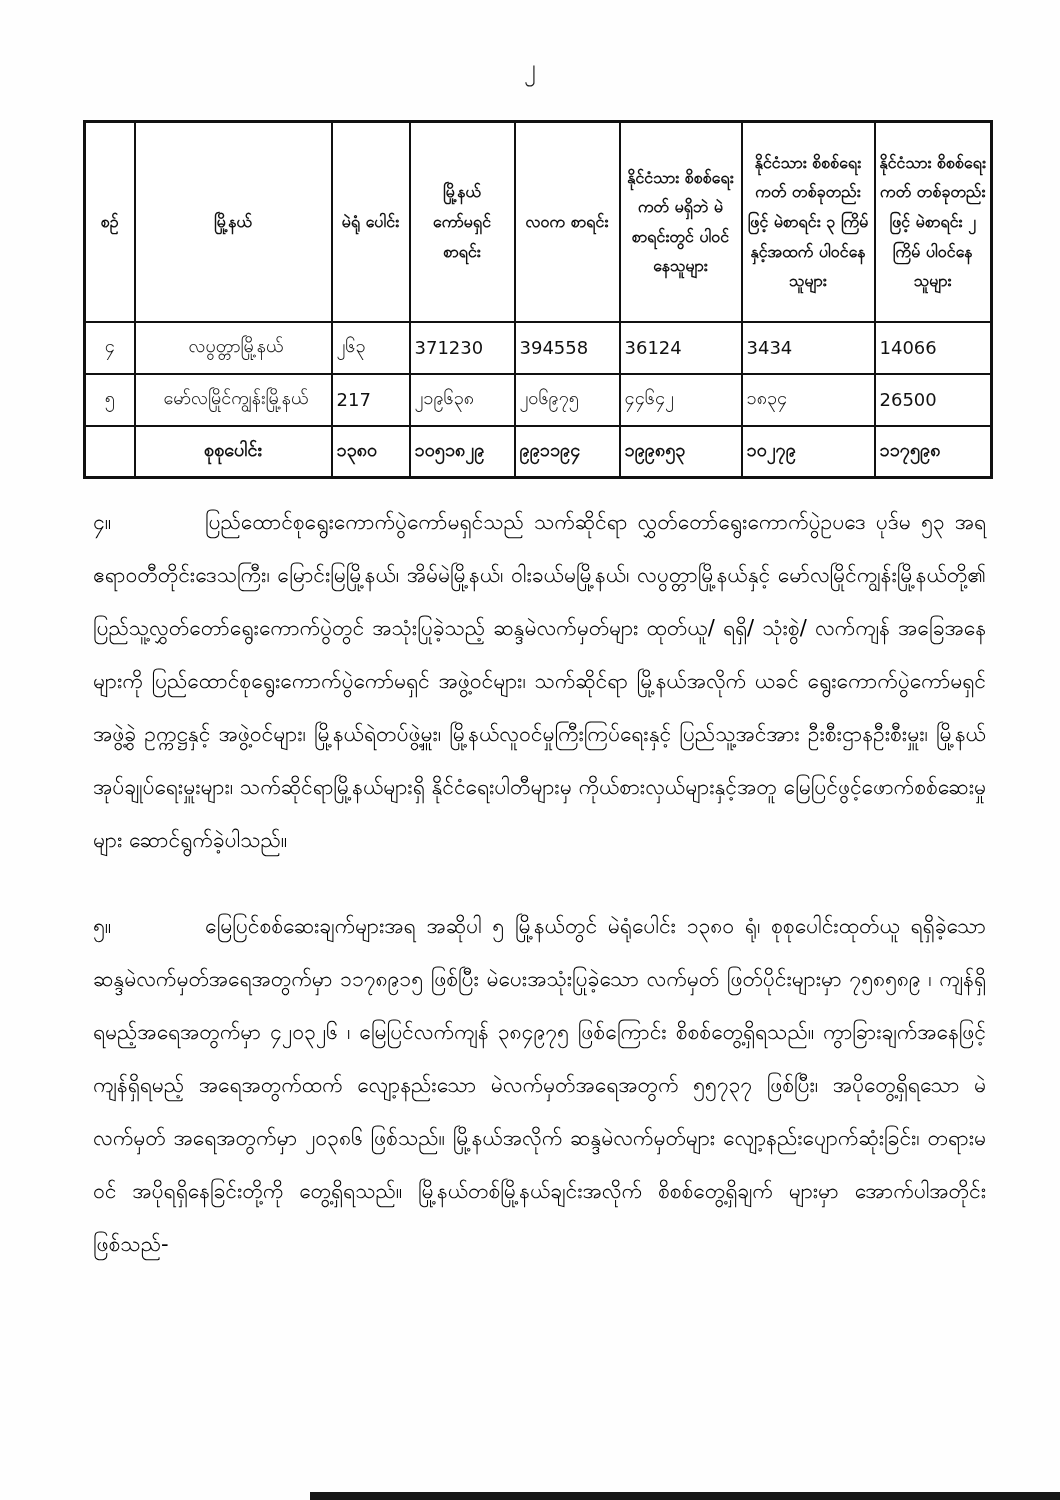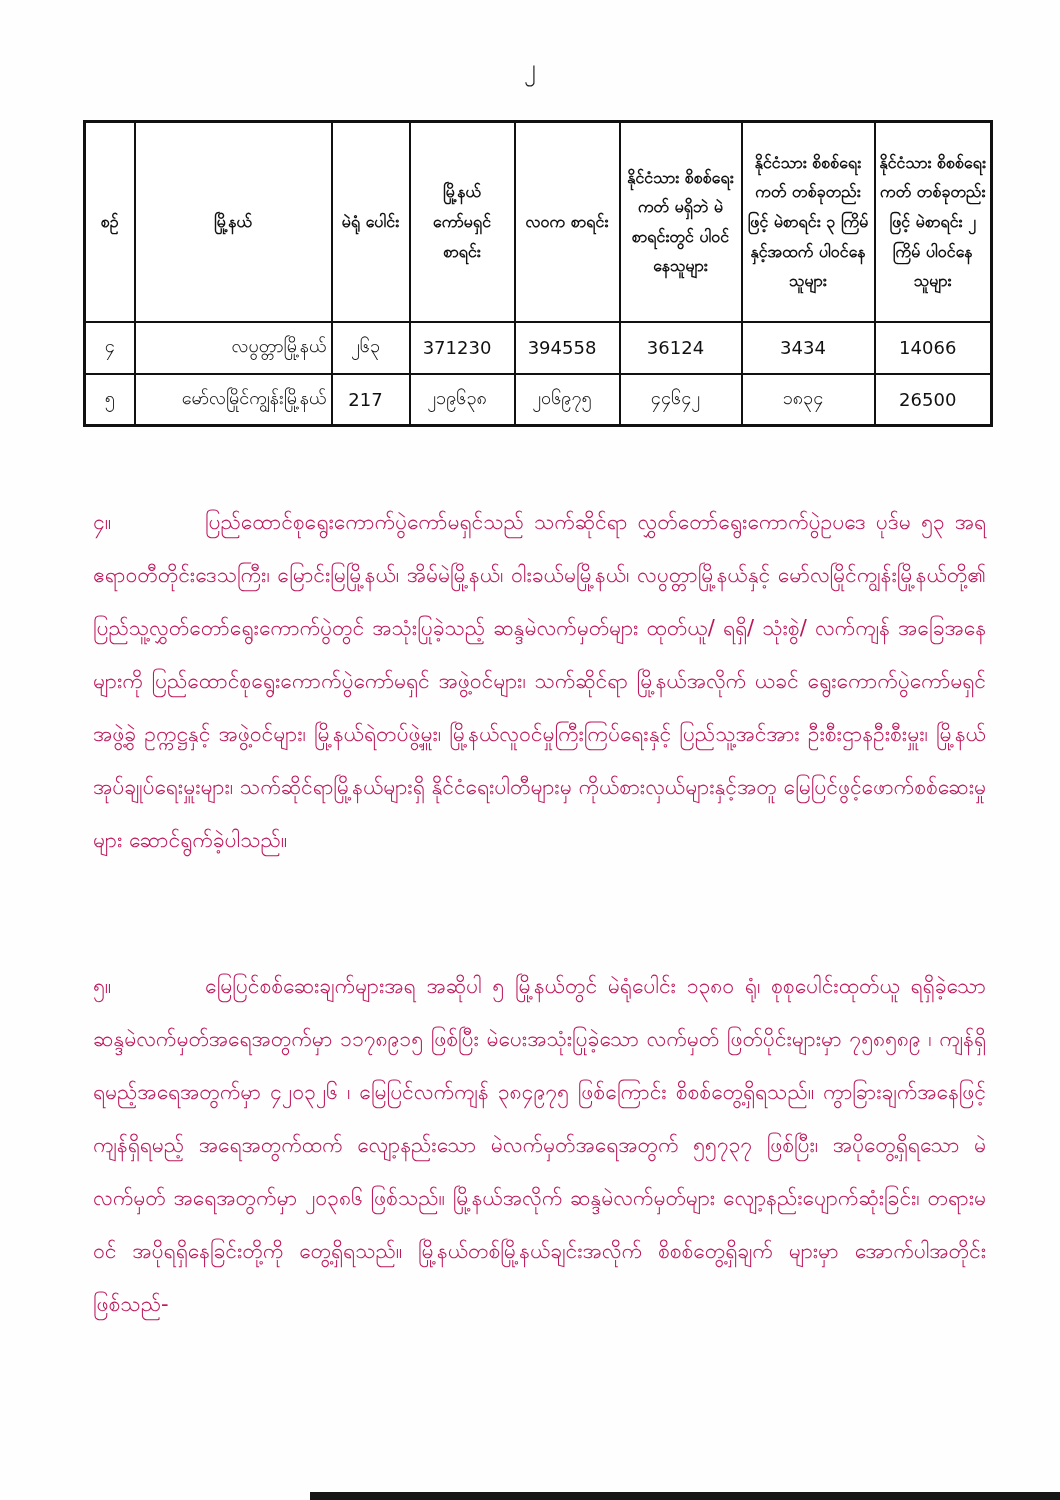--- a/index.html
+++ b/index.html
@@ -28,32 +28,32 @@
   }
   .data-table thead tr { height:200px; }
   .data-table th {
     font-weight:bold; font-size:16px; line-height:1.85;
     text-align:center; vertical-align:middle;
     padding:4px 3px;
   }
   .data-table tbody tr { height:52px; }
   .data-table td { font-size:18px; vertical-align:middle; padding:2px 4px; }
   .cell-center { text-align:center; }
-  .cell-left   { text-align:right; padding-left:10px !important;font-family:Liberation Mono, monospace; }
-  .cell-num    { text-align:center; padding-right:14px !important; }
+  .cell-left   { text-align:center; padding-left:10px !important;font-family:Liberation Mono, monospace; }
+  .cell-num    { text-align:left; padding-right:14px !important; }
   .total-row   { height:48px; }
   .total-row td { font-weight:bold; font-size:18px; }
   .total-label { text-align:center; font-weight:bold; }
   .body-text {
     position:absolute; left:93px; width:893px;
     font-size:21px; line-height:53px;
-    text-align:justify; color:#be185d;
+    text-align:justify; color:#000000;
   }
   .para-4 { top:496px; }
-  .para-5 { top:960px; }
+  .para-5 { top:900px; }
   .para-num { display:inline-block; width:112px; }
   .scan-bar {
     position:absolute; left:310px; bottom:0; width:750px; height:8px;
     background:#161616;
   }
 </style>
 </head>
 <body>
 
 <div class="page-number">၂</div>
@@ -95,20 +95,30 @@
     <tr>
       <td class="cell-center">၅</td>
       <td class="cell-left">မော်လမြိုင်ကျွန်းမြို့နယ်</td>
       <td class="cell-num">217</td>
       <td class="cell-num">၂၁၉၆၃၈</td>
       <td class="cell-num">၂၀၆၉၇၅</td>
       <td class="cell-num">၄၄၆၄၂</td>
       <td class="cell-num">၁၈၃၄</td>
       <td class="cell-num">26500</td>
     </tr>
+    <tr class="total-row">
+      <td class="cell-center"></td>
+      <td class="total-label">စုစုပေါင်း</td>
+      <td class="cell-num">၁၃၈၀</td>
+      <td class="cell-num">၁၀၅၁၈၂၉</td>
+      <td class="cell-num">၉၉၁၁၉၄</td>
+      <td class="cell-num">၁၉၉၈၅၃</td>
+      <td class="cell-num">၁၀၂၇၉</td>
+      <td class="cell-num">၁၁၇၅၉၈</td>
+    </tr>
   </tbody>
 </table>
 
 <div class="body-text para-4">
   <span class="para-num">၄။</span><span>ပြည်ထောင်စုရွေးကောက်ပွဲကော်မရှင်သည် သက်ဆိုင်ရာ လွှတ်တော်ရွေးကောက်ပွဲဥပဒေ ပုဒ်မ ၅၃ အရ ဧရာဝတီတိုင်းဒေသကြီး၊ မြောင်းမြမြို့နယ်၊ အိမ်မဲမြို့နယ်၊ ဝါးခယ်မမြို့နယ်၊ လပွတ္တာမြို့နယ်နှင့် မော်လမြိုင်ကျွန်းမြို့နယ်တို့၏ ပြည်သူ့လွှတ်တော်ရွေးကောက်ပွဲတွင် အသုံးပြုခဲ့သည့် ဆန္ဒမဲလက်မှတ်များ ထုတ်ယူ/ ရရှိ/ သုံးစွဲ/ လက်ကျန် အခြေအနေများကို ပြည်ထောင်စုရွေးကောက်ပွဲကော်မရှင် အဖွဲ့ဝင်များ၊ သက်ဆိုင်ရာ မြို့နယ်အလိုက် ယခင် ရွေးကောက်ပွဲကော်မရှင် အဖွဲ့ခွဲ ဥက္ကဋ္ဌနှင့် အဖွဲ့ဝင်များ၊ မြို့နယ်ရဲတပ်ဖွဲ့မှူး၊ မြို့နယ်လူဝင်မှုကြီးကြပ်ရေးနှင့် ပြည်သူ့အင်အား ဦးစီးဌာနဦးစီးမှူး၊ မြို့နယ်အုပ်ချုပ်ရေးမှူးများ၊ သက်ဆိုင်ရာမြို့နယ်များရှိ နိုင်ငံရေးပါတီများမှ ကိုယ်စားလှယ်များနှင့်အတူ မြေပြင်ဖွင့်ဖောက်စစ်ဆေးမှုများ ဆောင်ရွက်ခဲ့ပါသည်။</span>
 </div>
 
 <div class="body-text para-5">
   <span class="para-num">၅။</span><span>မြေပြင်စစ်ဆေးချက်များအရ အဆိုပါ ၅ မြို့နယ်တွင် မဲရုံပေါင်း ၁၃၈၀ ရုံ၊ စုစုပေါင်းထုတ်ယူ ရရှိခဲ့သော ဆန္ဒမဲလက်မှတ်အရေအတွက်မှာ ၁၁၇၈၉၁၅ ဖြစ်ပြီး မဲပေးအသုံးပြုခဲ့သော လက်မှတ် ဖြတ်ပိုင်းများမှာ ၇၅၈၅၈၉ ၊ ကျန်ရှိရမည့်အရေအတွက်မှာ ၄၂၀၃၂၆ ၊ မြေပြင်လက်ကျန် ၃၈၄၉၇၅ ဖြစ်ကြောင်း စိစစ်တွေ့ရှိရသည်။ ကွာခြားချက်အနေဖြင့် ကျန်ရှိရမည့် အရေအတွက်ထက် လျော့နည်းသော မဲလက်မှတ်အရေအတွက် ၅၅၇၃၇ ဖြစ်ပြီး၊ အပိုတွေ့ရှိရသော မဲလက်မှတ် အရေအတွက်မှာ ၂၀၃၈၆ ဖြစ်သည်။ မြို့နယ်အလိုက် ဆန္ဒမဲလက်မှတ်များ လျော့နည်းပျောက်ဆုံးခြင်း၊ တရားမဝင် အပိုရရှိနေခြင်းတို့ကို တွေ့ရှိရသည်။ မြို့နယ်တစ်မြို့နယ်ချင်းအလိုက် စိစစ်တွေ့ရှိချက် များမှာ အောက်ပါအတိုင်းဖြစ်သည်-</span>
 </div>

